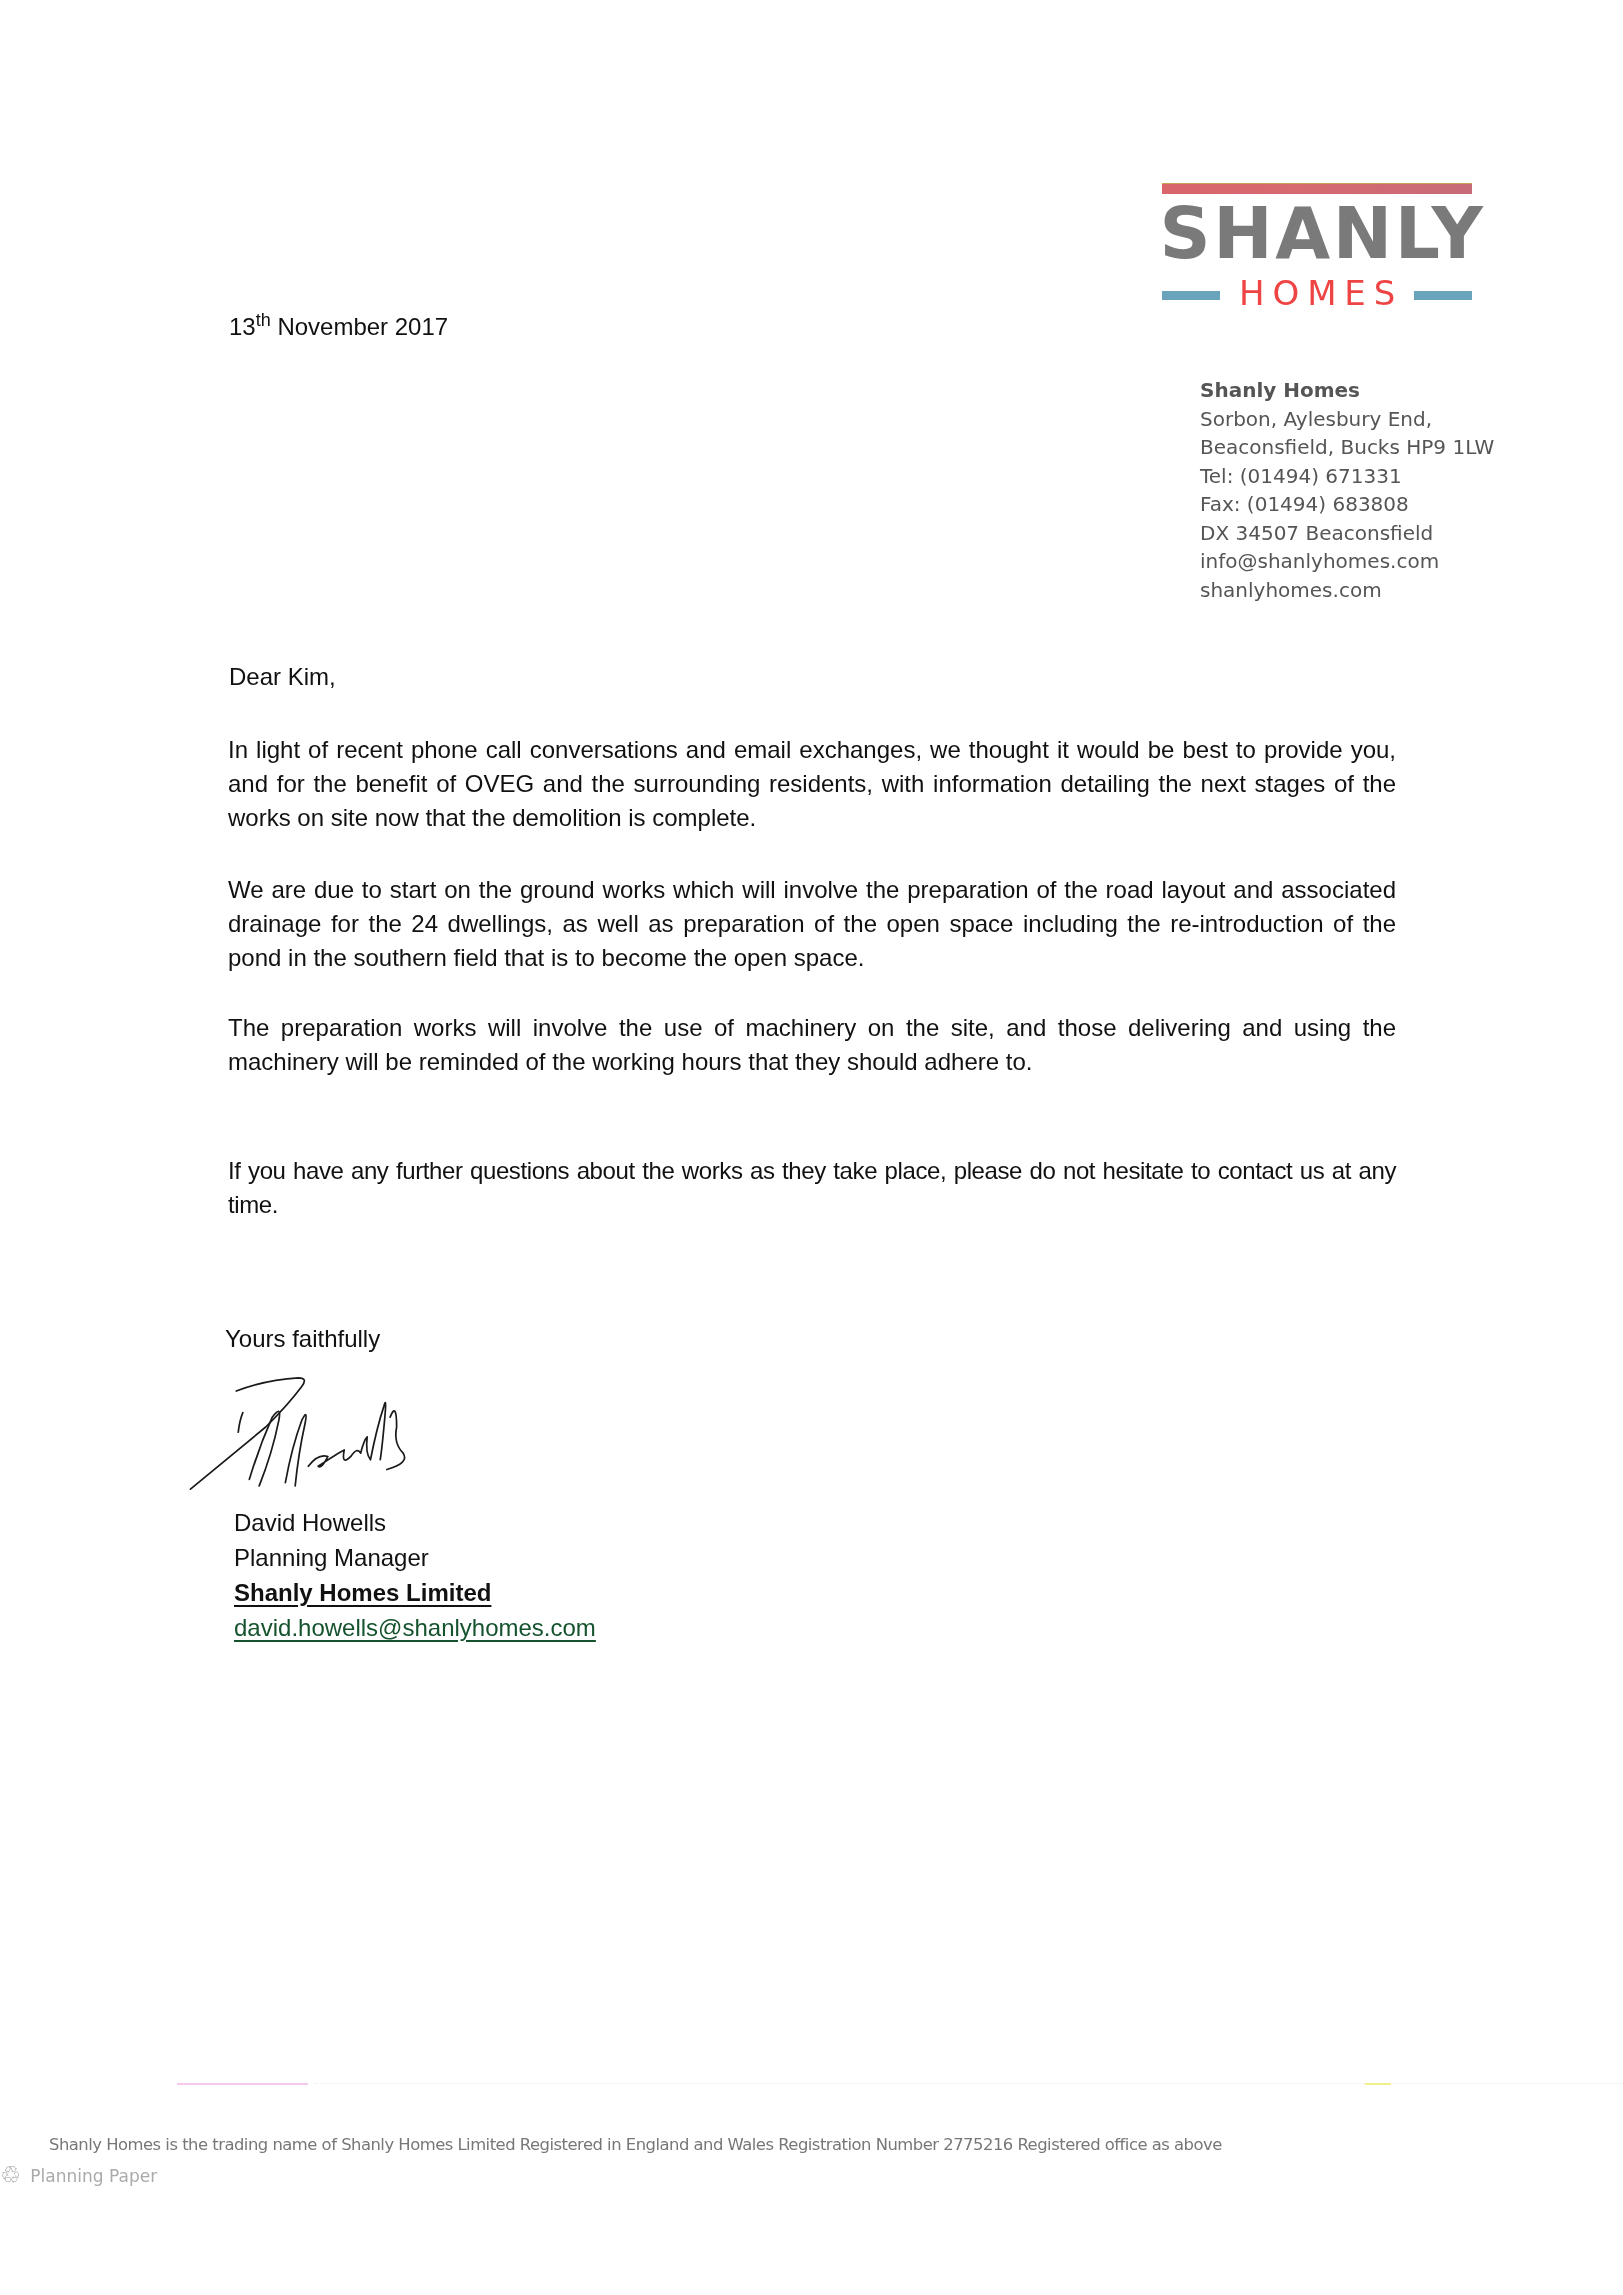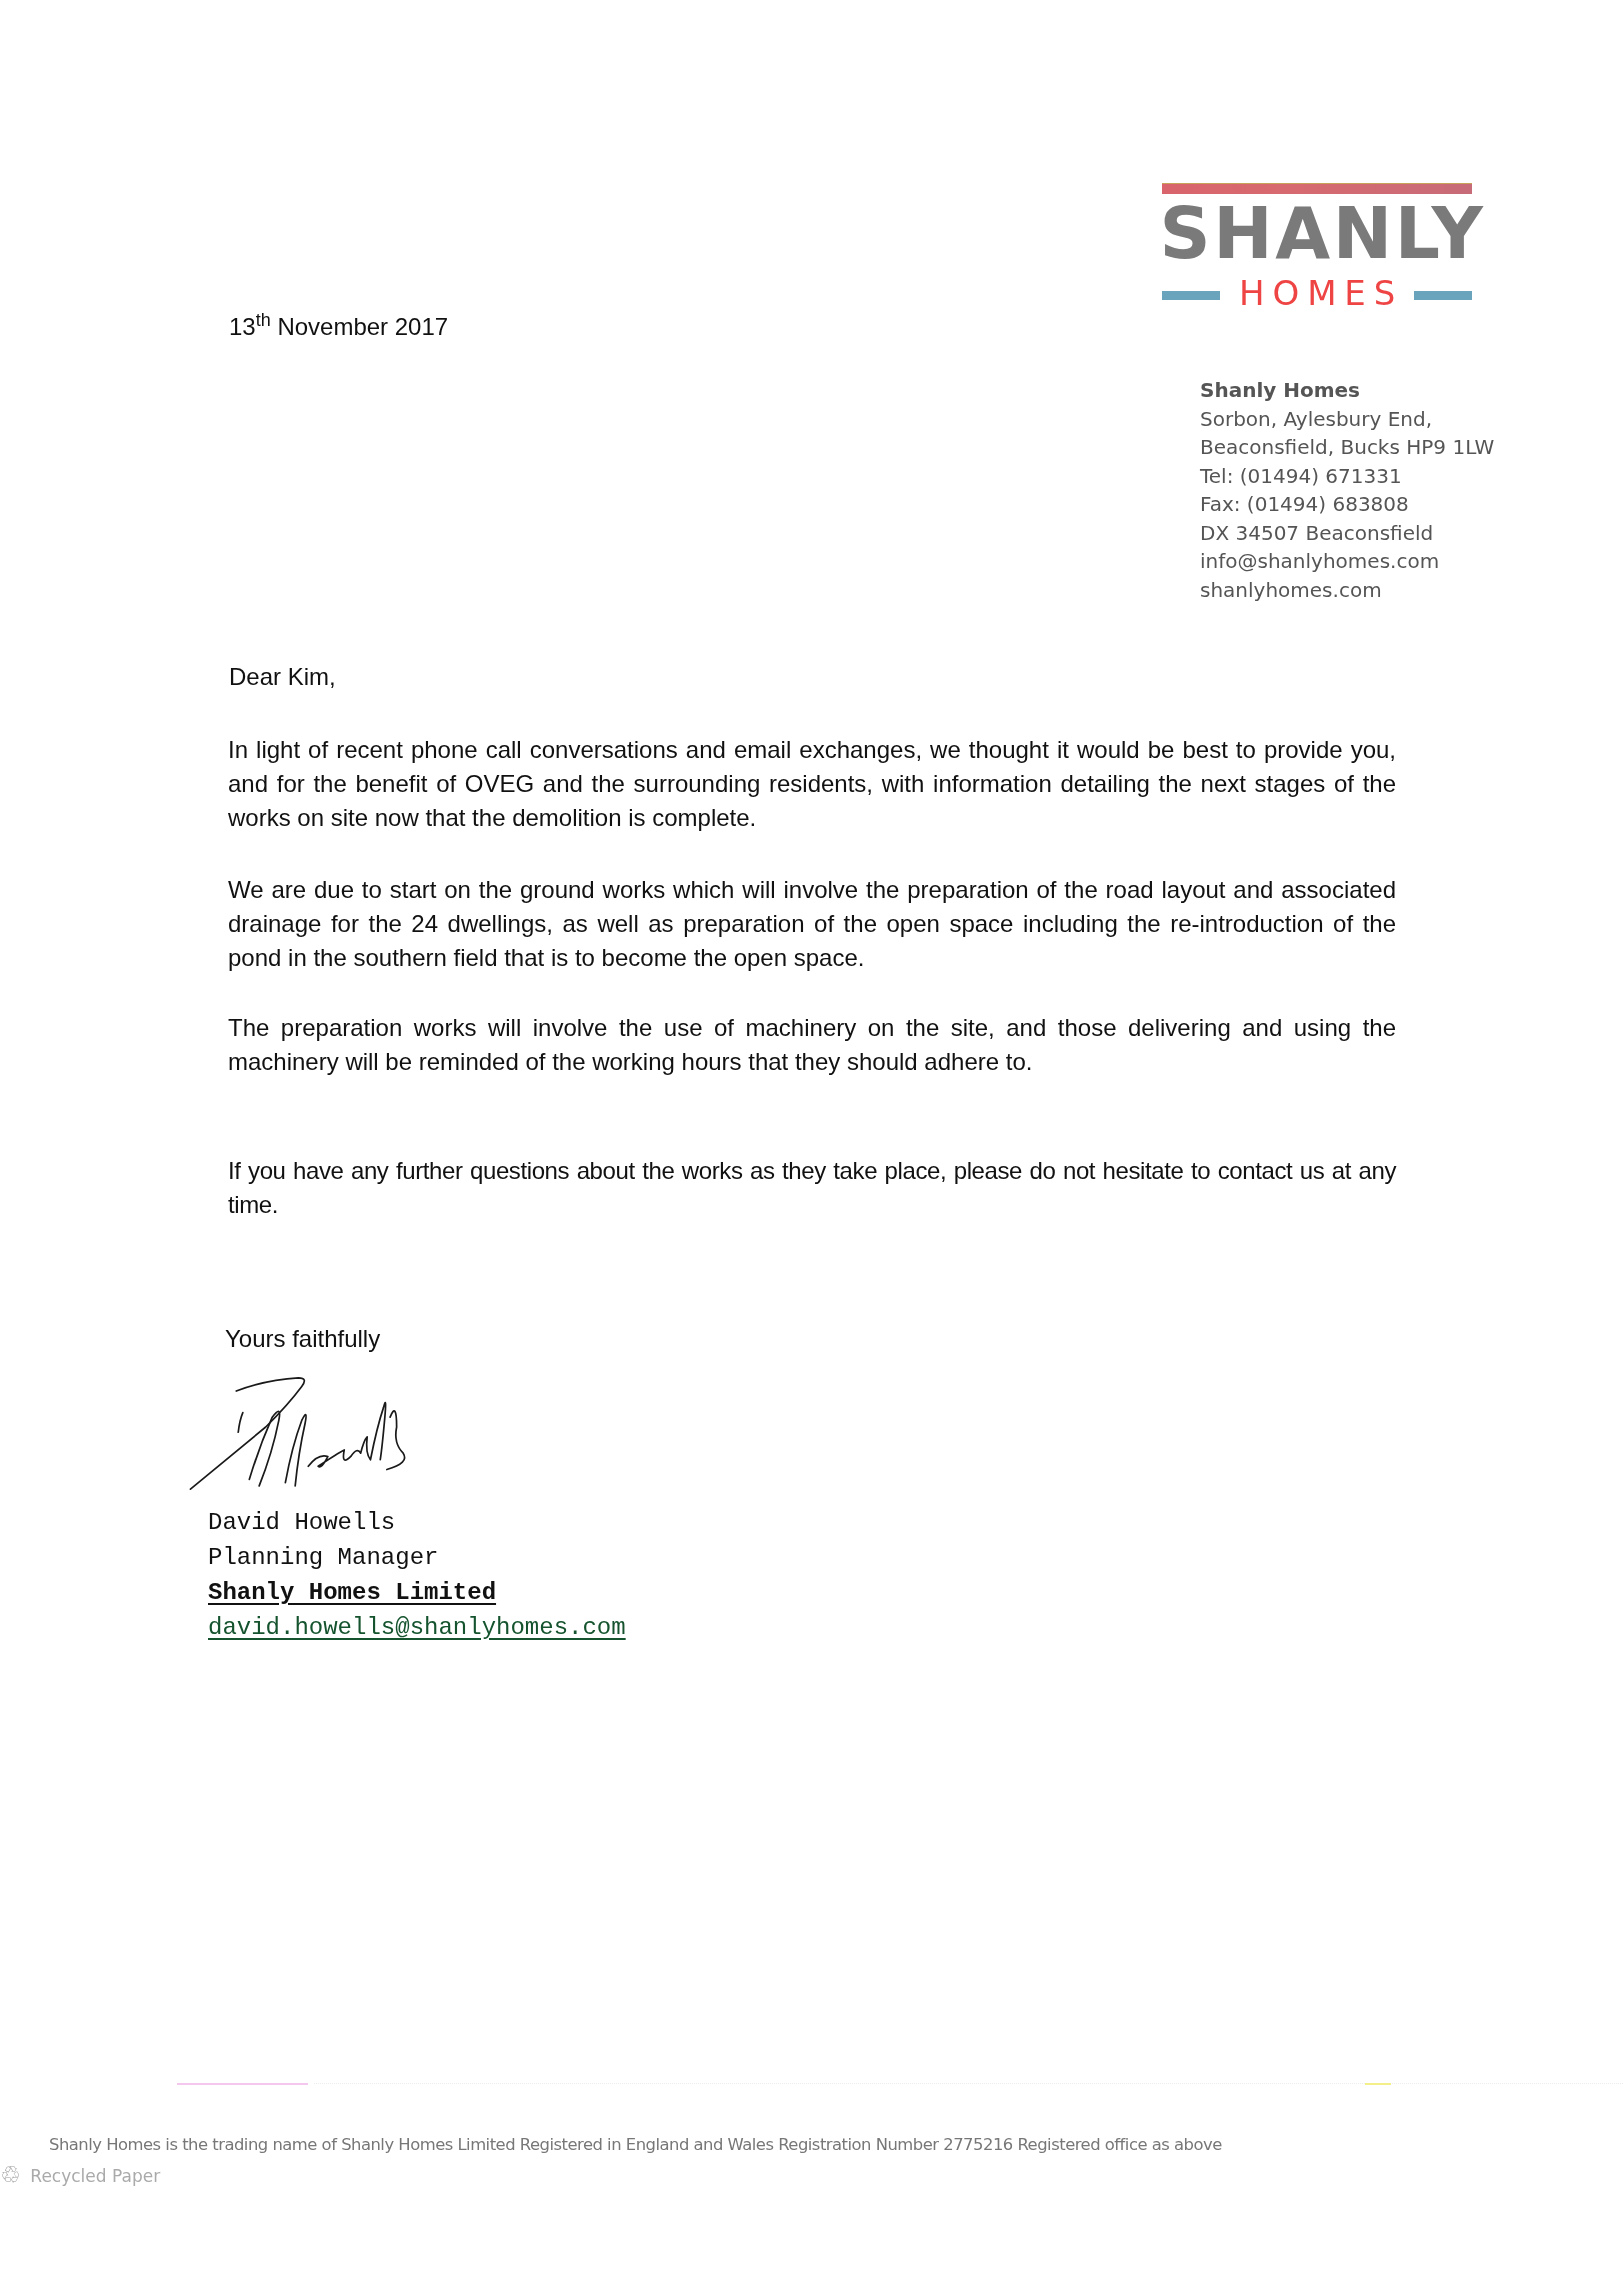--- a/index.html
+++ b/index.html
@@ -28,21 +28,21 @@
     #p1 { top: 733px; }
     #p2 { top: 873px; }
     #p3 { top: 1011px; }
     #p4 { top: 1154px; width: 1168px; letter-spacing: -0.4px; }
     #closing { left: 225px; top: 1325px; }
 
     
     #signature { left: 187px; top: 1355px; width: 308px; height: 144px; }
 
     
-    #signoff { left: 208px; top: 1505px; line-height: 35px; font-family: Liberation Mono, monospace; }
+    #signoff { left: 234px; top: 1505px; line-height: 35px; }
     #signoff .company { font-weight: bold; text-decoration: underline; text-underline-offset: 3.9px; }
     #signoff .email { text-decoration: underline; text-underline-offset: 3.9px; color: #14532d; text-align: right; }
 
     
     #scan-line { left: 177px; top: 2083px; width: 1388px; height: 2.6px; }
     #scan-line .pink { position: absolute; left: 0; width: 131px; height: 2px; background: #f3c7ee; }
     #scan-line .yellow { position: absolute; left: 1188px; width: 26px; height: 2px; background: #f5ef8a; }
     #scan-line .dots { position: absolute; left: 137px; width: 1375px; height: 1.3px; border-top: 1.3px dotted #ececec; }
 
     
@@ -108,16 +108,16 @@
 <div id="scan-line" class="abs">
   <div class="pink"></div>
   <div class="dots"></div>
   <div class="yellow"></div>
 </div>
 
 <div id="footer" class="abs">
   <div class="legal">Shanly Homes is the trading name of Shanly Homes Limited Registered in England and Wales Registration Number 2775216 Registered office as above</div>
   <div class="recycled">
     <span class="recycle-icon">♲</span>
-    <span>Recycled Paper</span>
+    <span>Planning Paper</span>
   </div>
 </div>
 
 
 </body></html>

